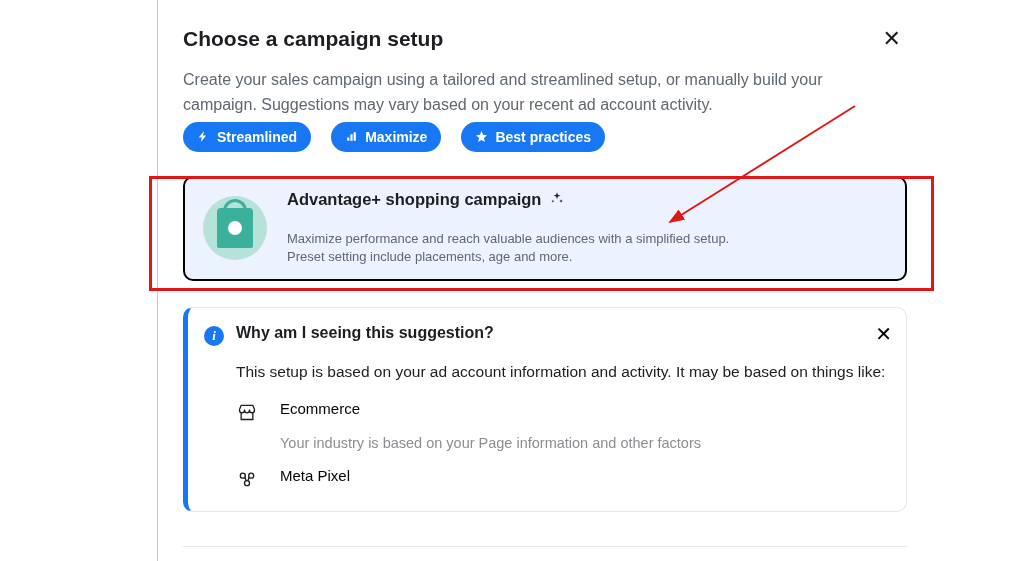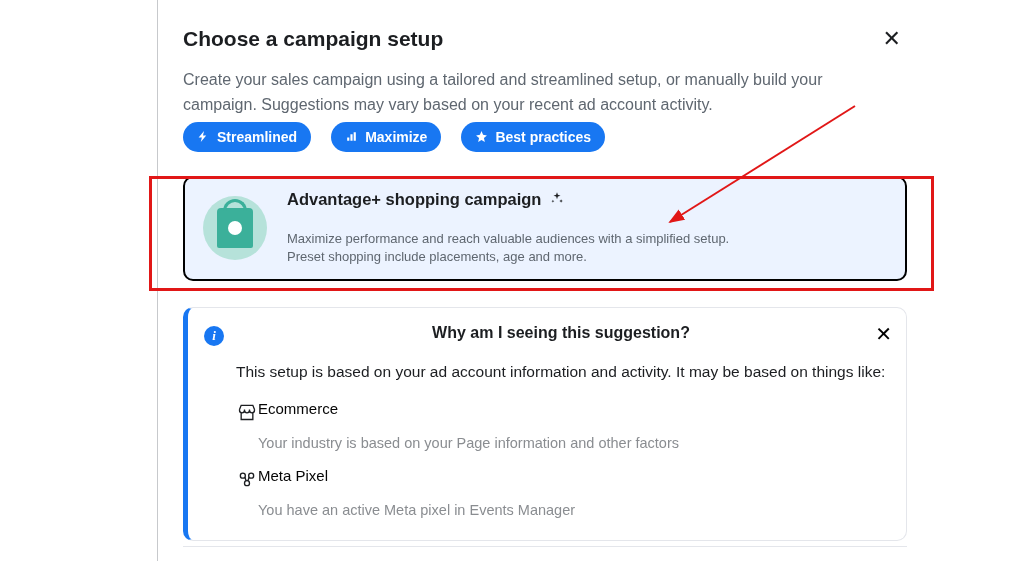--- a/index.html
+++ b/index.html
@@ -25,25 +25,25 @@
   .option-title { font-size: 16.5px; font-weight: 600; color:#1c1e21; display:inline; }
   .sparkle { display:inline-block; margin-left:4px; vertical-align:baseline; }
   .option-desc { margin-top:21px; font-size:13px; color:#5f6770; line-height:1.45; }
 
   .highlight-box { position:absolute; left:149px; top:176px; width:785px; height:115px; border:3px solid #e11717; pointer-events:none; }
   .arrow-overlay { position:absolute; left:655px; top:98px; pointer-events:none; }
 
   .info-card { margin-top:26px; border:1px solid #e4e6eb; border-radius:10px; padding:16px 20px 22px 16px; display:flex; gap:12px; position:relative; border-left:5px solid #1877f2; }
   .info-icon { width:20px;height:20px;border-radius:50%;background:#1877f2;color:#fff;display:flex;align-items:center;justify-content:center;font-weight:700;font-size:13px;flex:none;margin-top:2px; font-style: italic; font-family: Georgia, serif;}
   .info-body { flex:1; }
-  .info-title { font-size:16px; font-weight:700;text-align:center; }
+  .info-title { font-size:16px; font-weight:700; }
   .info-close { position:absolute; right:14px; top:16px; font-size:20px; color:#000; cursor:pointer; line-height:1; }
   .info-lead { margin-top:18px; font-size:15.5px; line-height:1.55; color:#1c1e21; }
 
-  .reason { margin-top:16px; display:flex; gap:0; align-items:flex-start; }
+  .reason { margin-top:16px; display:flex; gap:22px; align-items:flex-start; }
   .reason-icon { width:22px; flex:none; display:flex; justify-content:center; padding-top:2px; }
   .reason-title { font-size:15px; color:#050505; font-weight:400; }
   .reason-sub { font-size:14.5px; color:#8a8d91; margin-top:18px; }
 
   .bottom-hr { position:absolute; left:183px; top:546px; width:724px; height:0; border-top:1px solid #e4e6eb; }
 </style>
 </head>
 <body>
 
 <div class="stage">
@@ -85,21 +85,21 @@
       </div>
       <div class="option-text">
         <span class="option-title">Advantage+ shopping campaign</span>
         <span class="sparkle">
           <svg width="14" height="14" viewBox="0 0 24 24" fill="#1c1e21">
               <path d="M12 2l1.5 4.5L18 8l-4.5 1.5L12 14l-1.5-4.5L6 8l4.5-1.5zM19 14l.9 2.1L22 17l-2.1.9L19 20l-.9-2.1L16 17l2.1-.9zM5 15l.7 1.8L7.5 17.5l-1.8.7L5 20l-.7-1.8L2.5 17.5l1.8-.7z"></path>
             </svg>
         </span>
         <div class="option-desc">
           <span>Maximize performance and reach valuable audiences with a simplified setup.</span><br>
-          <span>Preset shopping include placements, age and more.</span>
+          <span>Preset setting include placements, age and more.</span>
         </div>
       </div>
     </div>
 
     <div class="info-card">
       <div class="info-icon">i</div>
       <div class="info-body">
         <div class="info-title">Why am I seeing this suggestion?</div>
         <span class="info-close">✕</span>
         <div class="info-lead">This setup is based on your ad account information and activity. It may be based on things like:</div>
@@ -120,21 +120,20 @@
           <div class="reason-icon">
             <svg width="20" height="20" viewBox="0 0 24 24" fill="none" stroke="#1c1e21" stroke-width="1.6">
                 <circle cx="7" cy="8" r="3"></circle>
                 <circle cx="17" cy="8" r="3"></circle>
                 <circle cx="12" cy="17" r="3"></circle>
                 <path d="M9.5 10L11 14.5M14.5 10L13 14.5"></path>
               </svg>
           </div>
           <div>
             <div class="reason-title">Meta Pixel</div>
-            <div class="reason-sub">You have an active Meta pixel in Events Manager</div>
           </div>
         </div>
       </div>
     </div>
   </div>
 
   <div class="highlight-box"></div>
   <svg class="arrow-overlay" width="210" height="140">
     <defs>
       <marker id="ah" markerWidth="10" markerHeight="10" refX="7" refY="3" orient="auto" markerUnits="strokeWidth">

